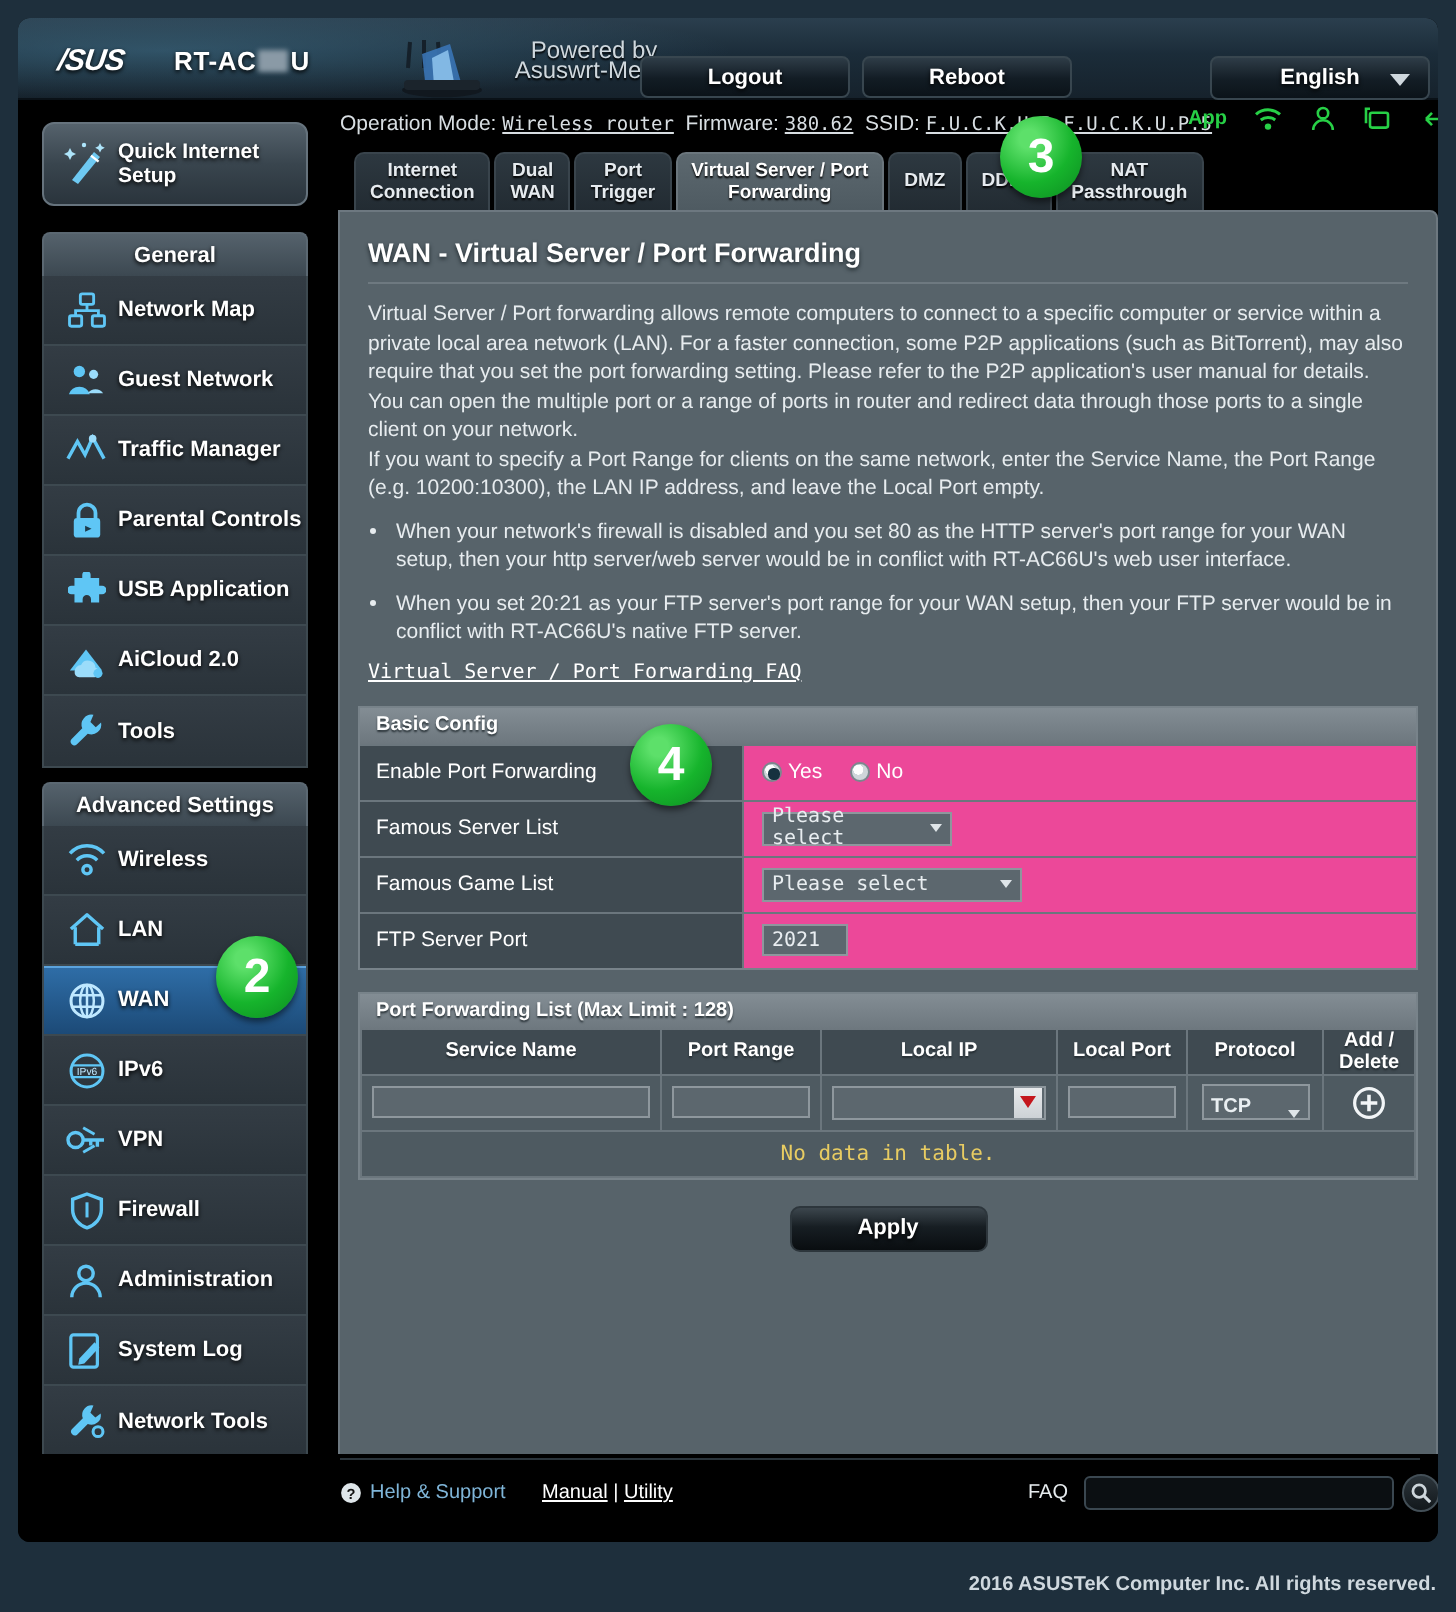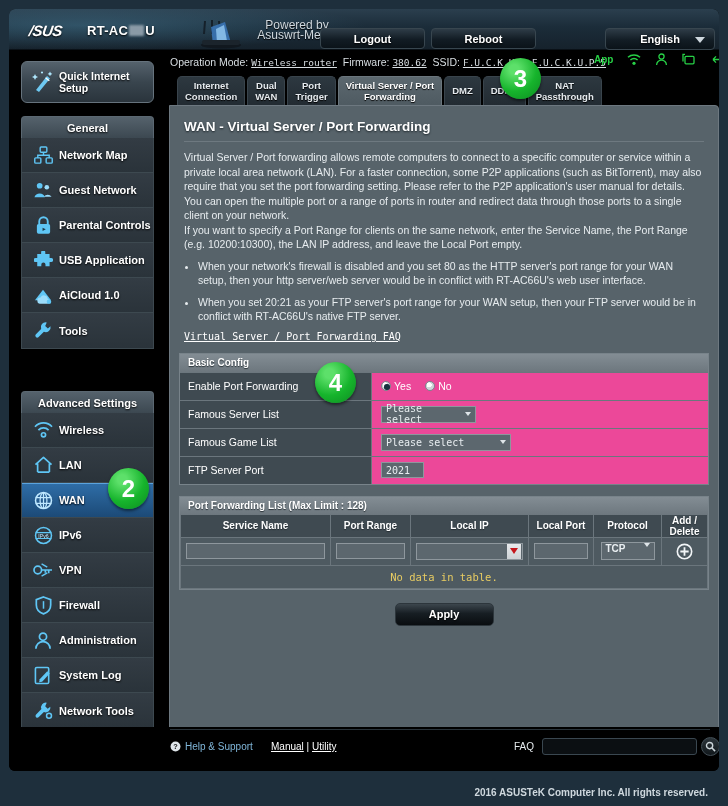--- a/index.html
+++ b/index.html
@@ -302,21 +302,21 @@
   .ipsel .redcar {
     width: 0; height: 0;
     border-left: 4px solid transparent;
     border-right: 4px solid transparent;
     border-top: 6px solid #c4161c;
   }
   .protosel {
     width: 54px; height: 18px; margin: 0 auto;
     border: 1px solid #8e979d; background: #5c676e;
     color: #e9eef1; font-size: 10px; font-weight: bold;
-    display: flex; align-items: flex-start; padding: 0 4px;
+    display: flex; align-items: flex-end; padding: 0 4px;
   }
   .plusbtn { display: flex; align-items: center; justify-content: center; cursor: pointer; }
 
   .apply-wrap { display: flex; justify-content: center; margin-top: 13px; }
   .btn-apply {
     width: 99px; height: 23px; border-radius: 5px;
     background: linear-gradient(180deg,#3c464d 0%,#171e23 45%,#090d10 100%);
     border: 1px solid #2d363c;
     color: #fff; font-size: 11px; font-weight: bold;
     display: flex; align-items: center; justify-content: center;
@@ -344,21 +344,21 @@
   }
   .faq-search {
     position: absolute; left: 692px; top: 10px;
     width: 19px; height: 19px; border-radius: 50%;
     background: linear-gradient(180deg,#2b343a 0%,#12181c 100%);
     border: 1px solid #434f57;
     display: flex; align-items: center; justify-content: center;
     cursor: pointer;
   }
   .copyright {
-    position: absolute; right: 20px; bottom: 8px;
+    position: absolute; right: 10px; bottom: 8px;
     color: #cfd8de; font-size: 10px; font-weight: bold;
   }
 
   
   .badge {
     position: absolute; border-radius: 50%;
     background: radial-gradient(circle at 35% 28%, #5de06a 0 12%, #16b42c 55%, #0d8b21 100%);
     color: #fff; font-weight: bold;
     display: flex; align-items: center; justify-content: center;
     box-shadow: 0 2px 3px rgba(0,0,0,.5);
@@ -468,20 +468,29 @@
               <circle cx="7" cy="5" r="3" fill="#5fc6f5"></circle>
               <circle cx="14.5" cy="6.5" r="2.4" fill="#9bdcfa"></circle>
               <path d="M1.5 17 A5.8 5.8 0 0 1 12.5 17 Z" fill="#5fc6f5"></path>
               <path d="M11.5 16.5 A4.8 4.8 0 0 1 19.5 16.5 Z" fill="#9bdcfa"></path>
             </svg>
           </span>
           <span class="txt">Guest Network</span>
         </div>
         <div class="nav-item">
           <span class="ico">
+            <svg width="20" height="19" viewBox="0 0 21 20">
+              <path d="M1 14 L6 5 L10 12 L14 3 L20 14" stroke="#5fc6f5" stroke-width="1.8" fill="none"></path>
+              <circle cx="14" cy="3.5" r="2" fill="#9bdcfa"></circle>
+            </svg>
+          </span>
+          <span class="txt">Traffic Manager</span>
+        </div>
+        <div class="nav-item">
+          <span class="ico">
             <svg width="17" height="19" viewBox="0 0 18 20">
               <path d="M4.5 8.5 V5.8 a4.5 4.5 0 0 1 9 0 V8.5" stroke="#5fc6f5" stroke-width="2" fill="none"></path>
               <rect x="2" y="8.4" width="14" height="10.4" rx="1.8" fill="#5fc6f5"></rect>
               <path d="M8 12.5 l3.4 1.6 l-3.4 1.6 z" fill="#1d3a4a"></path>
             </svg>
           </span>
           <span class="txt">Parental Controls</span>
         </div>
         <div class="nav-item">
           <span class="ico">
@@ -492,21 +501,21 @@
           <span class="txt">USB Application</span>
         </div>
         <div class="nav-item">
           <span class="ico">
             <svg width="20" height="19" viewBox="0 0 21 20">
               <path d="M2 15 L10.5 4 L19 15 Z" fill="#5fc6f5"></path>
               <path d="M4.5 15.5 a3.5 3.5 0 0 1 3.4 -3.4 a4 4 0 0 1 7.6 1.4 a2.6 2.6 0 0 1 -.6 5.1 H7 a3 3 0 0 1 -2.5 -3.1 z" fill="#9bdcfa"></path>
               <circle cx="16.8" cy="16.5" r="2.4" fill="#5fc6f5"></circle>
             </svg>
           </span>
-          <span class="txt">AiCloud 1.0</span>
+          <span class="txt">AiCloud 2.0</span>
         </div>
         <div class="nav-item">
           <span class="ico">
             <svg width="19" height="19" viewBox="0 0 20 20">
               <path d="M13.4 1.5 a5.2 5.2 0 0 0 -5.9 7 L1.8 14.3 a2 2 0 0 0 2.8 2.8 l5.8 -5.7 a5.2 5.2 0 0 0 7 -5.9 L14.6 8 L11.8 5.2 Z" fill="#5fc6f5"></path>
             </svg>
           </span>
           <span class="txt">Tools</span>
         </div>
       </div>

